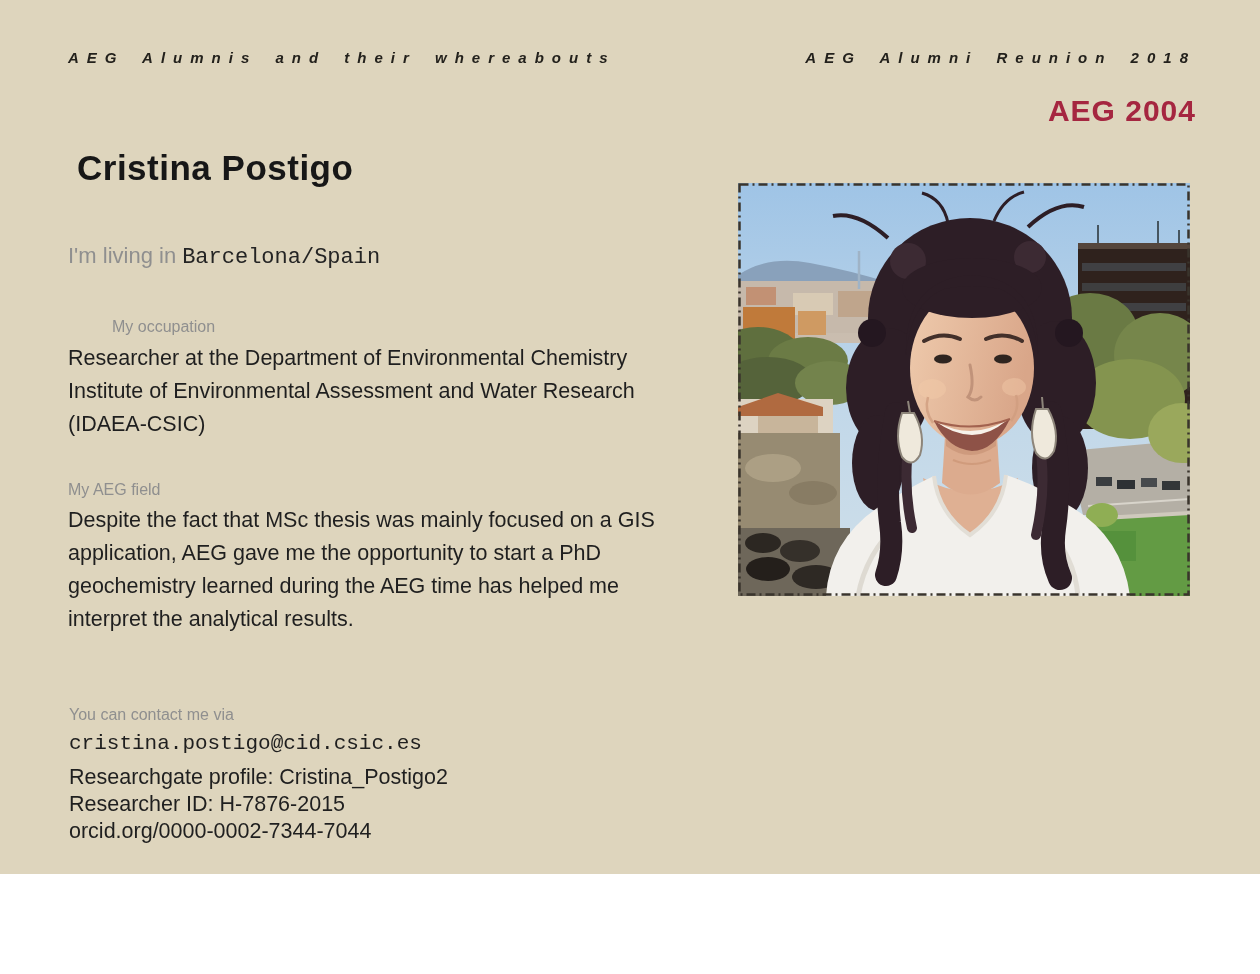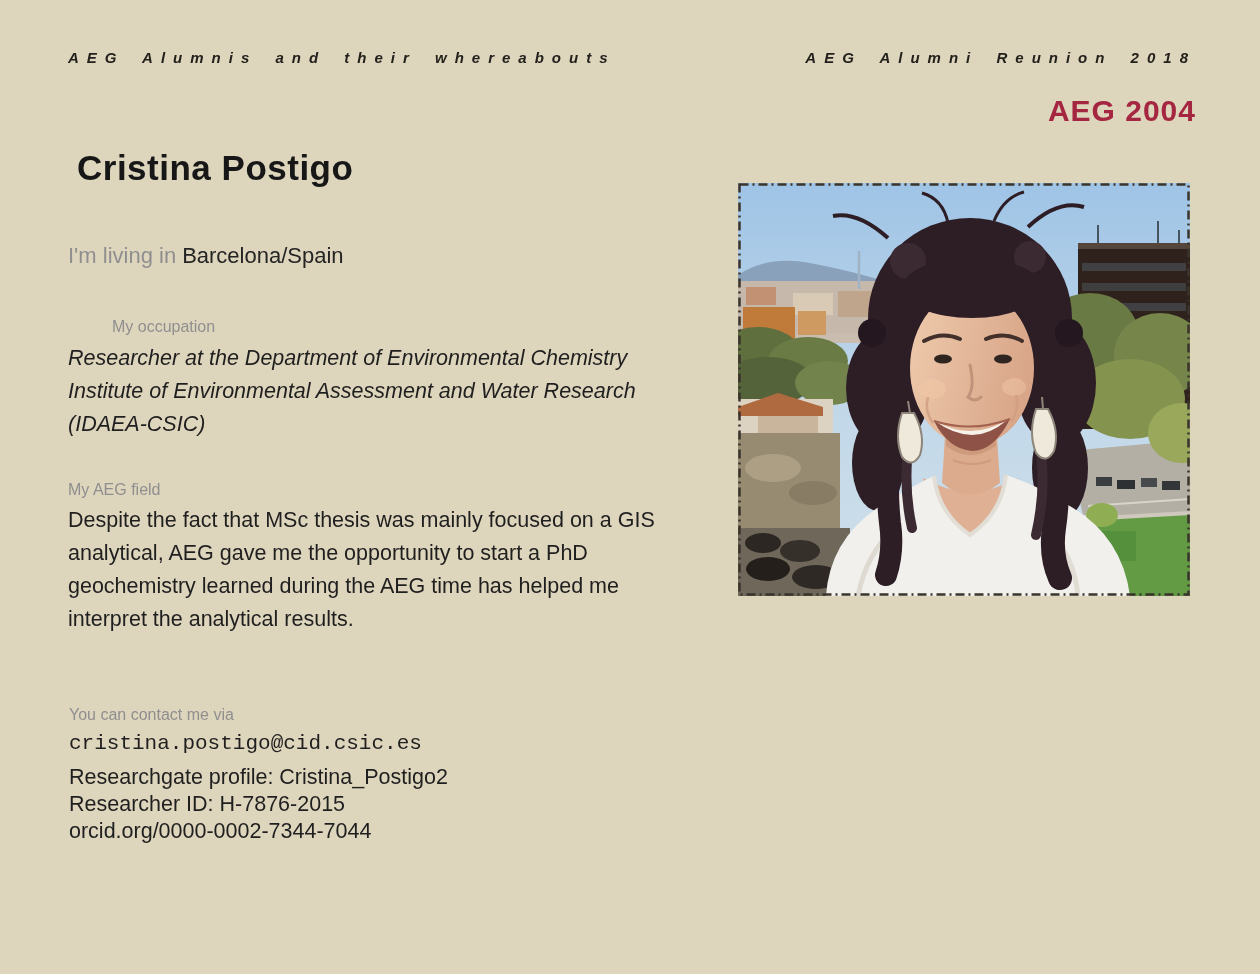--- a/index.html
+++ b/index.html
@@ -1,19 +1,19 @@
 <!DOCTYPE html>
 <html><head>
 <meta charset="utf-8">
 <title>Slide</title>
 <style>
   html,body{margin:0;padding:0;}
   .page{
     position:relative;
-    width:1260px;height:974px;
+    width:1260px;height:874px;
     background:#ded5bd;
     font-family:"Liberation Sans", sans-serif;
     overflow:hidden;
   }
   .hdr{
     position:absolute;top:49px;
     font-style:italic;font-size:15px;font-weight:bold;
     letter-spacing:8px;word-spacing:6px;
     color:#23211c;white-space:nowrap;
   }
@@ -24,25 +24,25 @@
     font-size:30px;font-weight:bold;
     color:#a52640;letter-spacing:1px;white-space:nowrap;
   }
   .name{
     position:absolute;left:77px;top:148px;margin:0;
     font-size:35px;font-weight:bold;color:#171717;letter-spacing:0.5px;
     white-space:nowrap;
   }
   .living{position:absolute;left:68px;top:243px;font-size:22px;white-space:nowrap;}
   .living .lbl{color:#8f8f8f;}
-  .living .val{color:#242424;margin-left:6px;}
+  .living .val{color:#242424;margin-left:6px;font-family:Liberation Mono, monospace;}
   .sec-label{font-size:16px;color:#8f8f8f;white-space:nowrap;}
   .body-line{font-size:21.5px;color:#1f1f1f;line-height:33px;white-space:nowrap;}
   .occ-label{position:absolute;left:68px;top:318px;margin-left:44px;}
-  .occ-lines{position:absolute;left:68px;top:342px;font-style:italic;}
+  .occ-lines{position:absolute;left:68px;top:342px;}
   .aeg-label{position:absolute;left:68px;top:481px;}
   .aeg-lines{position:absolute;left:68px;top:504px;}
   .contact-label{position:absolute;left:69px;top:706px;}
   .contact-email{position:absolute;left:69px;top:732px;font-size:21px;color:#1f1f1f;white-space:nowrap;font-family:Liberation Mono, monospace;}
   .contact-lines{position:absolute;left:69px;top:764px;}
   .contact-lines .body-line{line-height:27px;}
   .photo{
     position:absolute;left:738px;top:183px;margin:0;
     width:452px;height:413px;
   }
@@ -66,21 +66,21 @@
   <div class="sec-label occ-label">My occupation</div>
   <div class="occ-lines">
     <div class="body-line">Researcher at the Department of Environmental Chemistry</div>
     <div class="body-line">Institute of Environmental Assessment and Water Research</div>
     <div class="body-line">(IDAEA-CSIC)</div>
   </div>
 
   <div class="sec-label aeg-label">My AEG field</div>
   <div class="aeg-lines">
     <div class="body-line">Despite the fact that MSc thesis was mainly focused on a GIS</div>
-    <div class="body-line">analytical, AEG gave me the opportunity to start a PhD</div>
+    <div class="body-line">application, AEG gave me the opportunity to start a PhD</div>
     <div class="body-line">geochemistry learned during the AEG time has helped me</div>
     <div class="body-line">interpret the analytical results.</div>
   </div>
 
   <div class="sec-label contact-label">You can contact me via</div>
   <div class="contact-email">cristina.postigo@cid.csic.es</div>
   <div class="contact-lines">
     <div class="body-line">Researchgate profile: Cristina_Postigo2</div>
     <div class="body-line">Researcher ID: H-7876-2015</div>
     <div class="body-line">orcid.org/0000-0002-7344-7044</div>

